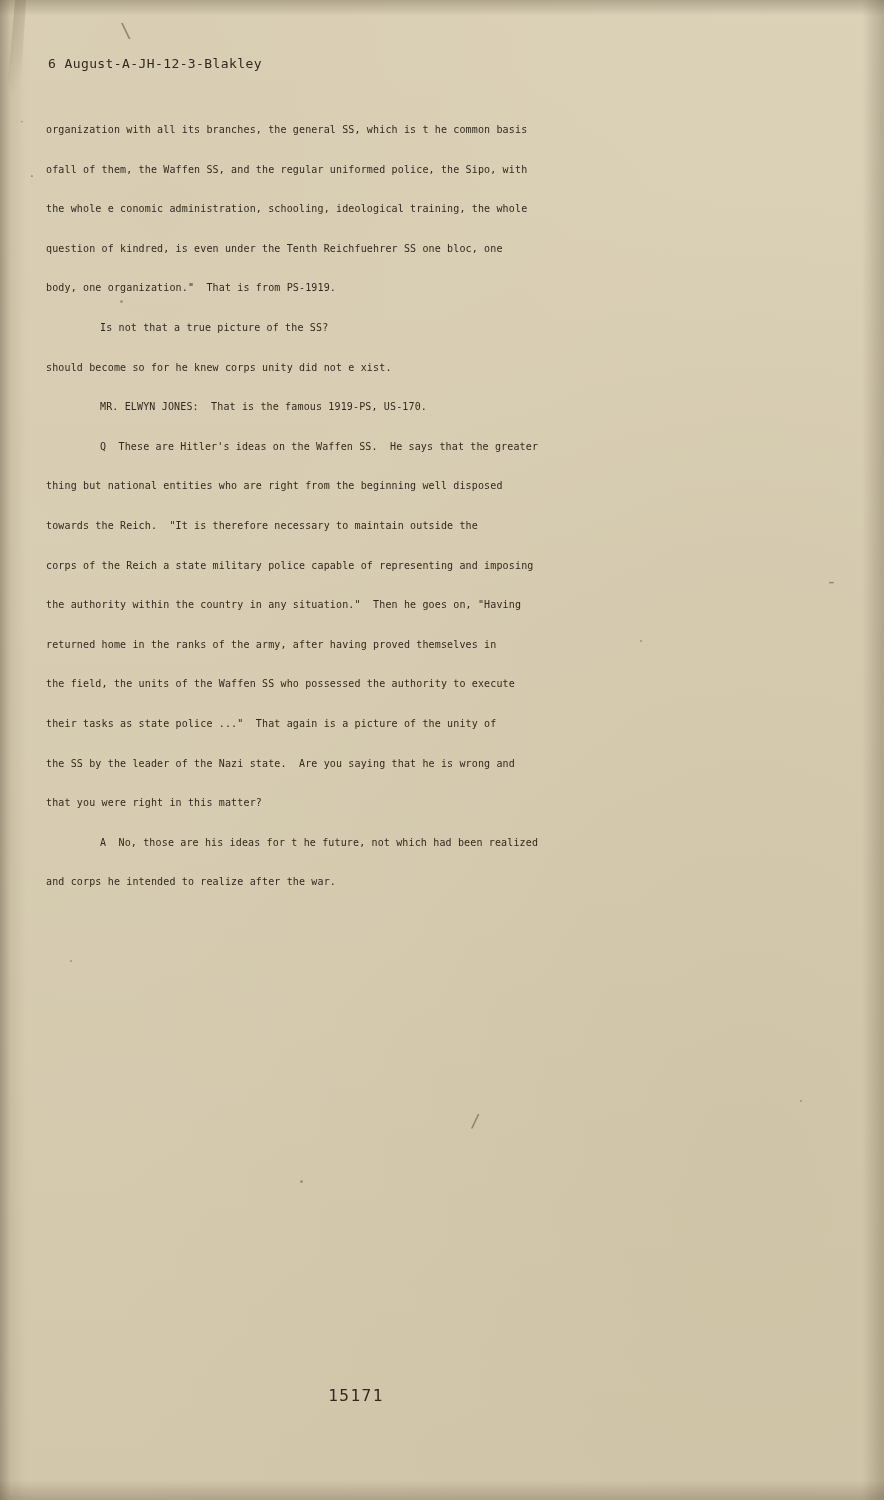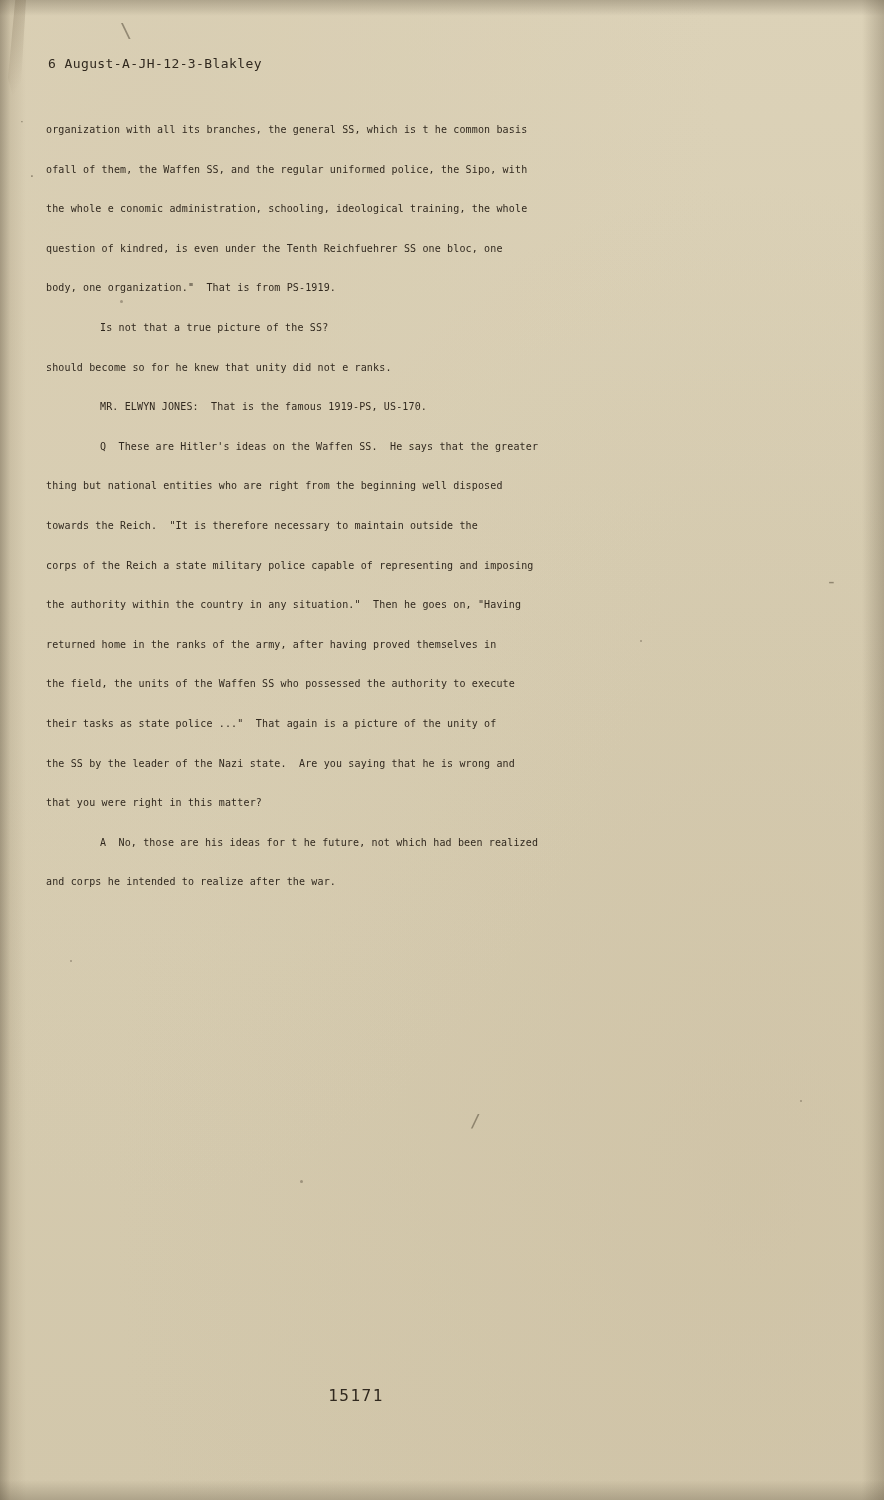--- a/index.html
+++ b/index.html
@@ -144,21 +144,21 @@
       <div class="line">the whole e conomic administration, schooling, ideological training, the whole</div>
       <div class="line">question of kindred, is even under the Tenth Reichfuehrer SS one bloc, one</div>
       <div class="line">body, one organization."  That is from PS-1919.</div>
     </div>
 
     <div class="para">
       <div class="line indent">Is not that a true picture of the SS?</div>
     </div>
 
     <div class="para">
-      <div class="line">should become so for he knew that unity did not e ranks.</div>
+      <div class="line">should become so for he knew corps unity did not e xist.</div>
     </div>
 
 
 
     <div class="para">
       <div class="line indent">MR. ELWYN JONES:  That is the famous 1919-PS, US-170.</div>
     </div>
 
     <div class="para">
       <div class="line indent">Q  These are Hitler's ideas on the Waffen SS.  He says that the greater</div>

